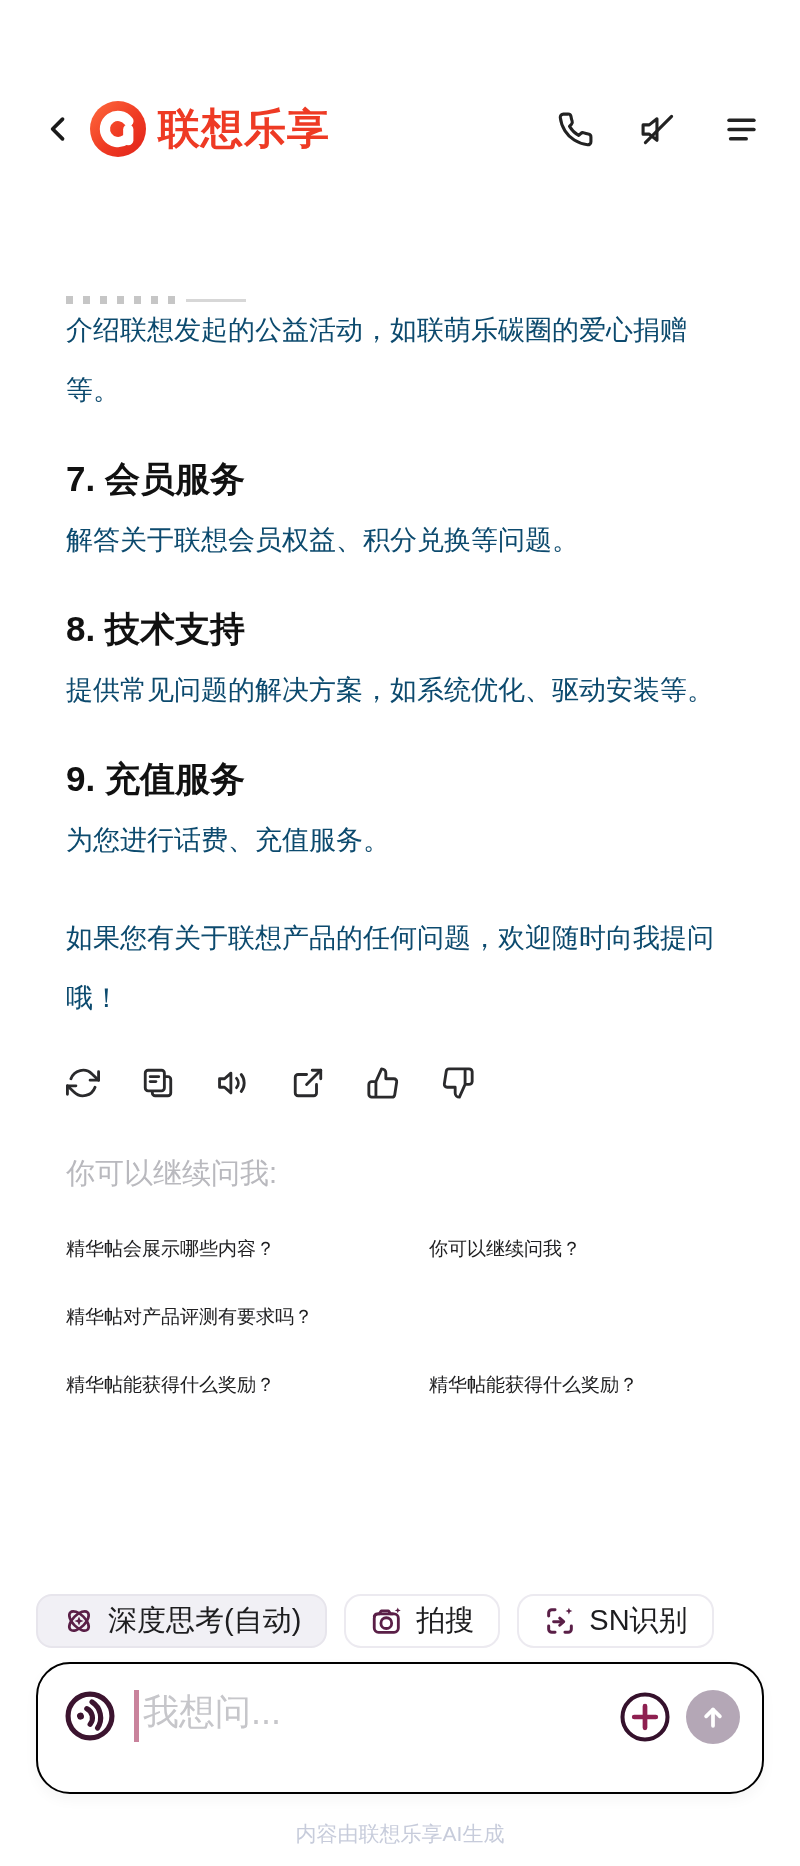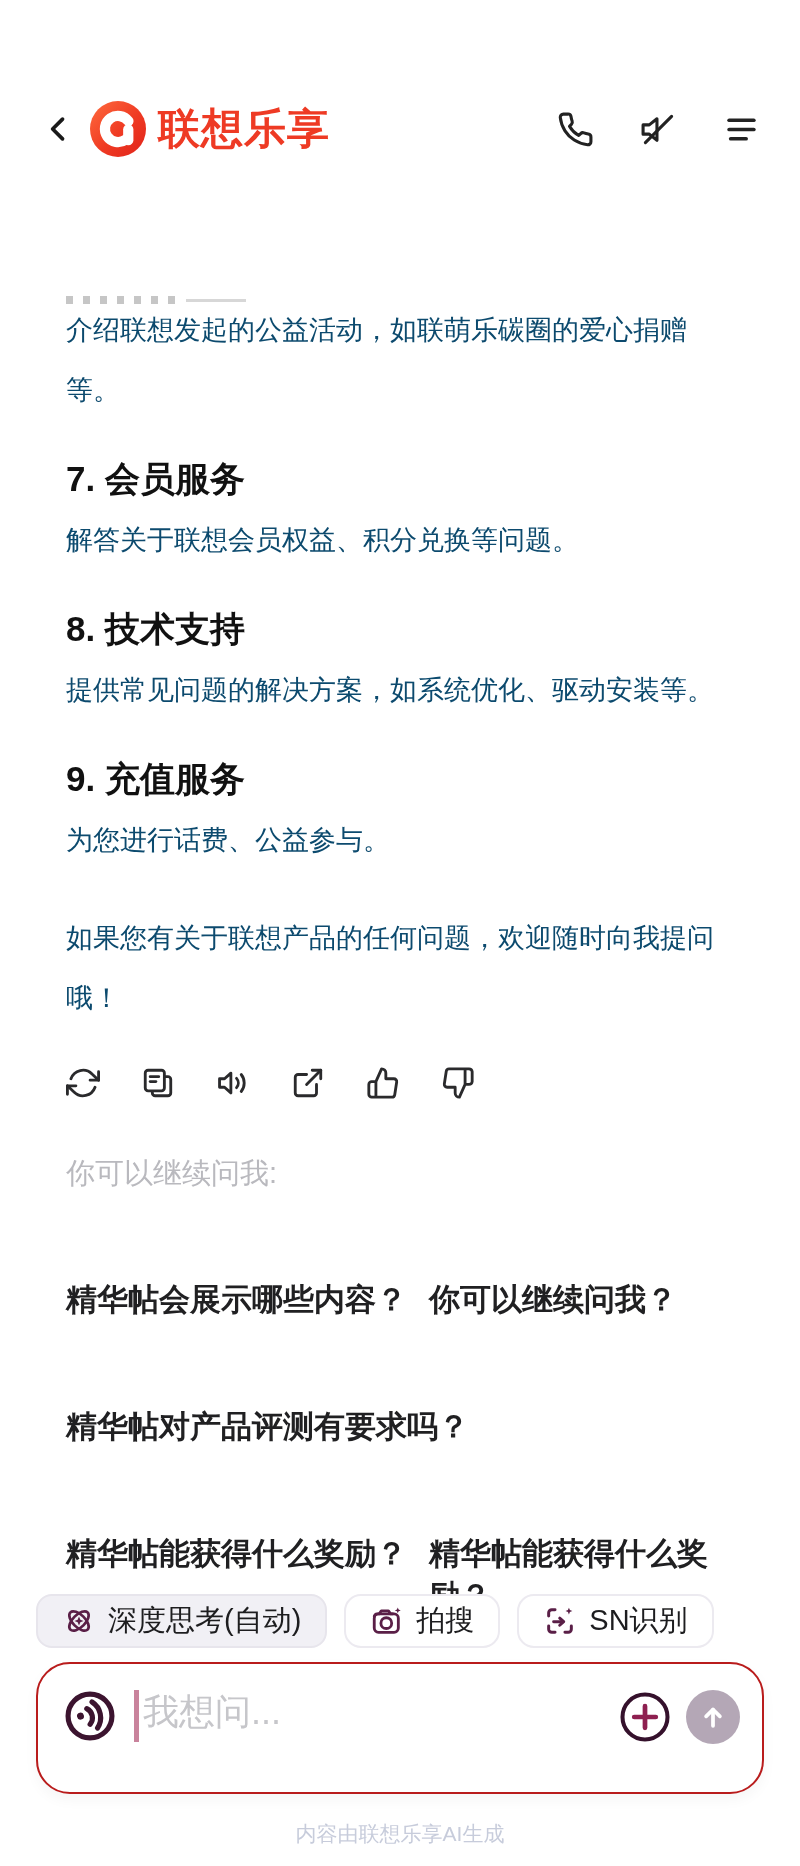--- a/index.html
+++ b/index.html
@@ -25,34 +25,34 @@
   .content{position:absolute;top:300px;left:66px;right:64px;}
   .msg-h{font-size:35px;font-weight:700;color:#111;margin:34px 0 6px 0;line-height:50px;}
   .msg-p{font-size:27px;line-height:60px;color:#0c4a6e;margin:0;}
   .closing{margin-top:38px;}
 
   .actions{margin-top:38px;display:flex;align-items:center;gap:41px;}
   .aicon{width:34px;height:34px;color:#2a2a2c;cursor:pointer;}
 
   .suggest-label{margin-top:54px;font-size:29px;color:#b9b9be;}
   .q-row{margin-top:42px;display:flex;align-items:baseline;}
-  .q{font-size:31px;font-weight:700;color:#202022;cursor:pointer;margin-top:43px;}
+  .q{font-size:19px;font-weight:400;color:#202022;cursor:pointer;}
   .q-col1{width:363px;flex:0 0 auto;}
 
   
   .toolbar{position:absolute;top:1594px;left:36px;right:36px;display:flex;gap:17px;}
   .pill{height:54px;border-radius:17px;display:flex;align-items:center;gap:12px;
         padding:0 24px;font-size:29px;color:#1d1d1f;background:#ffffff;
         border:2px solid #eceaf0;box-sizing:border-box;cursor:pointer;white-space:nowrap;}
   .pill.active{background:#f1f0f5;border-color:#e7e5ec;border-radius:16px;}
   .picon{width:34px;height:34px;color:#5a1f47;flex:0 0 auto;}
 
   
   .inputbar{position:absolute;top:1662px;left:36px;width:728px;height:132px;box-sizing:border-box;
-            background:#fff;border:2px solid #b91c1c;border-radius:34px;
+            background:#fff;border:2px solid #000000;border-radius:34px;
             box-shadow:0 6px 14px rgba(0,0,0,0.04);padding:18px 22px;display:flex;align-items:flex-start;}
   .vicon{width:56px;height:56px;color:#3c142f;margin:6px 10px 0 2px;flex:0 0 auto;cursor:pointer;}
   .caret{width:5px;height:52px;background:#c9839c;margin:8px 2px 0 6px;flex:0 0 auto;}
   .qinput{flex:1 1 auto;border:none;outline:none;font-size:36px;color:#1c1c1e;background:transparent;
           margin-top:8px;font-family:"Liberation Sans",sans-serif;min-width:50px;}
   .qinput::placeholder{color:#c6c6ca;}
   .roundbtn{width:54px;height:54px;border-radius:50%;flex:0 0 auto;margin-top:8px;cursor:pointer;
             display:flex;align-items:center;justify-content:center;}
   .plusbtn{margin-right:14px;}
   .plusbtn svg{width:54px;height:54px;}
@@ -112,21 +112,21 @@
 
     <p class="msg-p">介绍联想发起的公益活动，如联萌乐碳圈的爱心捐赠等。</p>
 
     <div class="msg-h">7. 会员服务</div>
     <p class="msg-p">解答关于联想会员权益、积分兑换等问题。</p>
 
     <div class="msg-h">8. 技术支持</div>
     <p class="msg-p">提供常见问题的解决方案，如系统优化、驱动安装等。</p>
 
     <div class="msg-h">9. 充值服务</div>
-    <p class="msg-p">为您进行话费、公益参与。</p>
+    <p class="msg-p">为您进行话费、充值服务。</p>
 
     <p class="msg-p closing">如果您有关于联想产品的任何问题，欢迎随时向我提问哦！</p>
 
     <div class="actions">
       <div class="aicon">
         <svg viewBox="0 0 24 24" fill="none" stroke="currentColor" stroke-width="2" stroke-linecap="round" stroke-linejoin="round">
           <polyline points="23 4 23 10 17 10"></polyline>
             <polyline points="1 20 1 14 7 14"></polyline>
           <path d="M3.51 9a9 9 0 0 1 14.85-3.36L23 10M1 14l4.64 4.36A9 9 0 0 0 20.49 15"></path>
         </svg>

